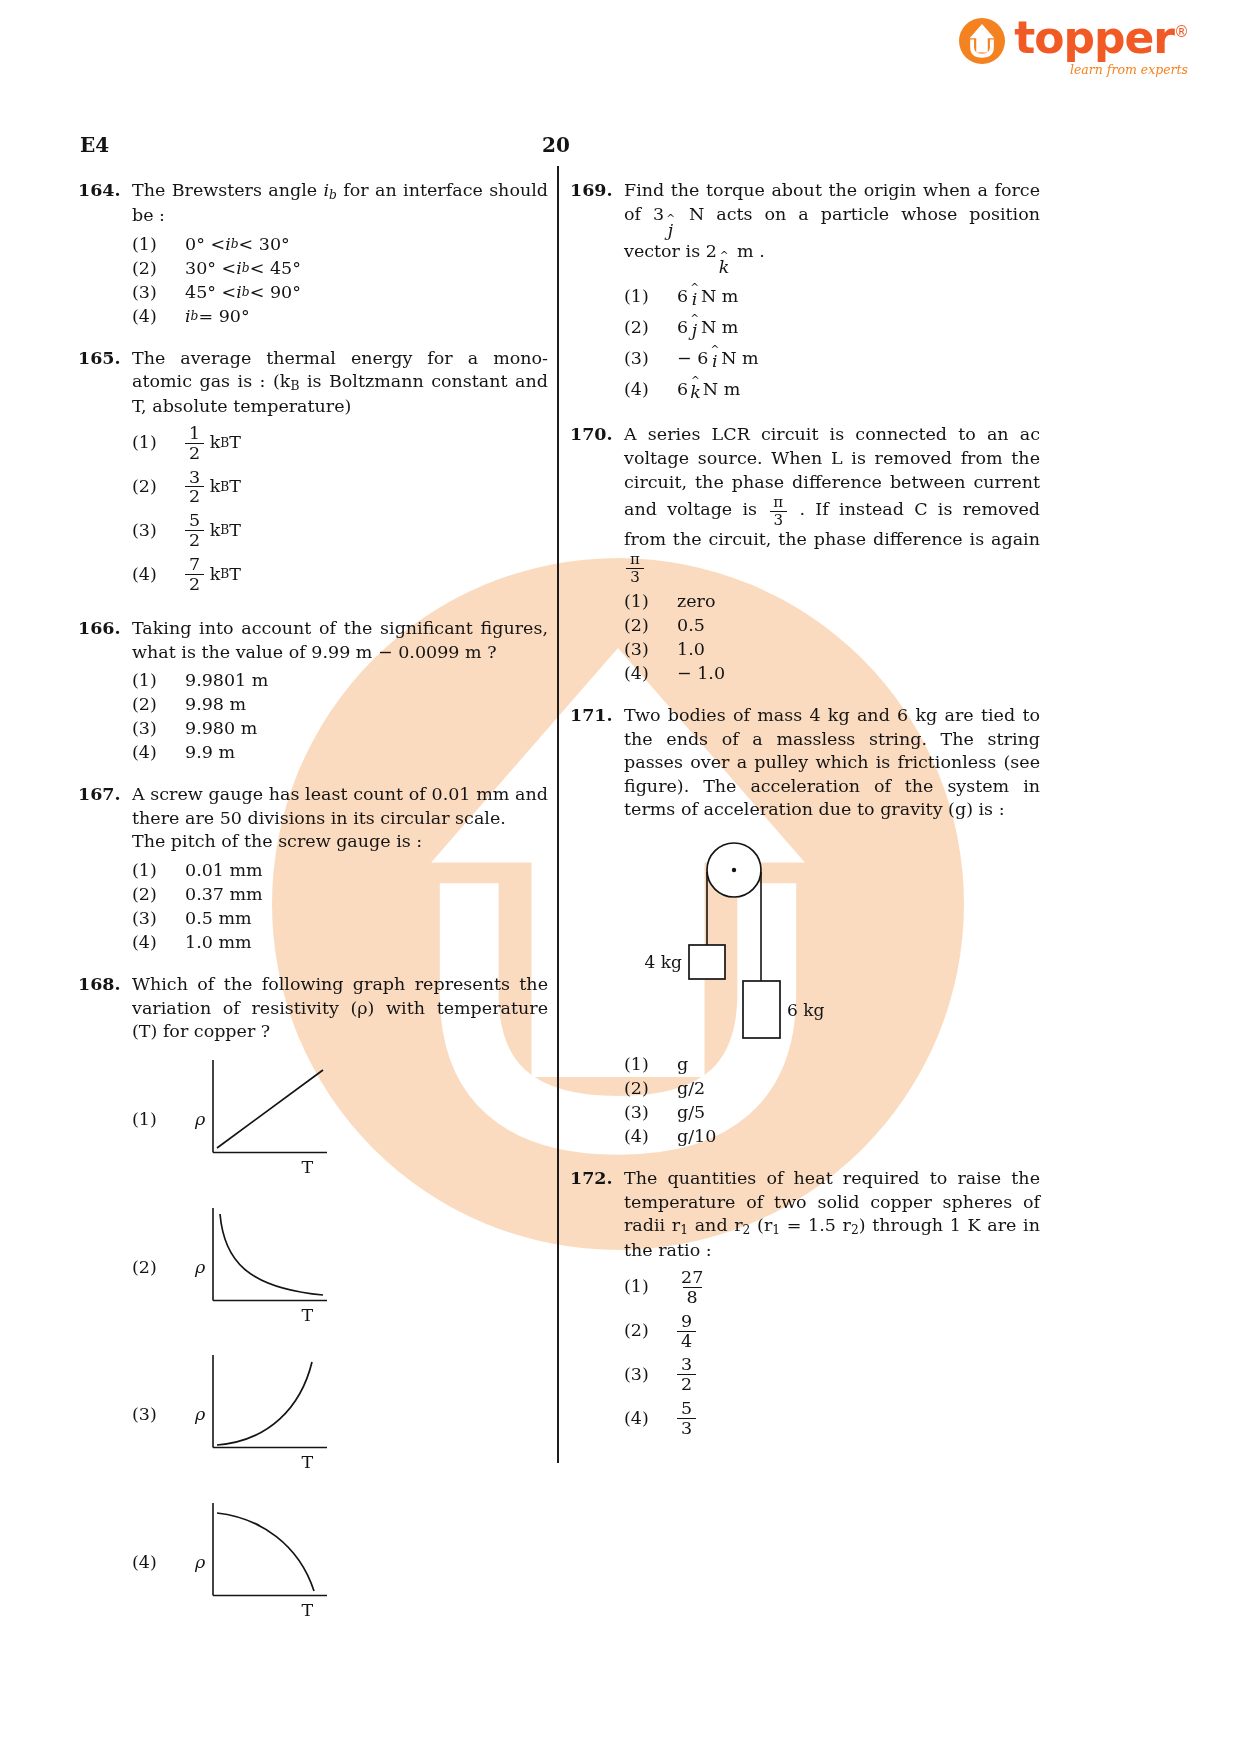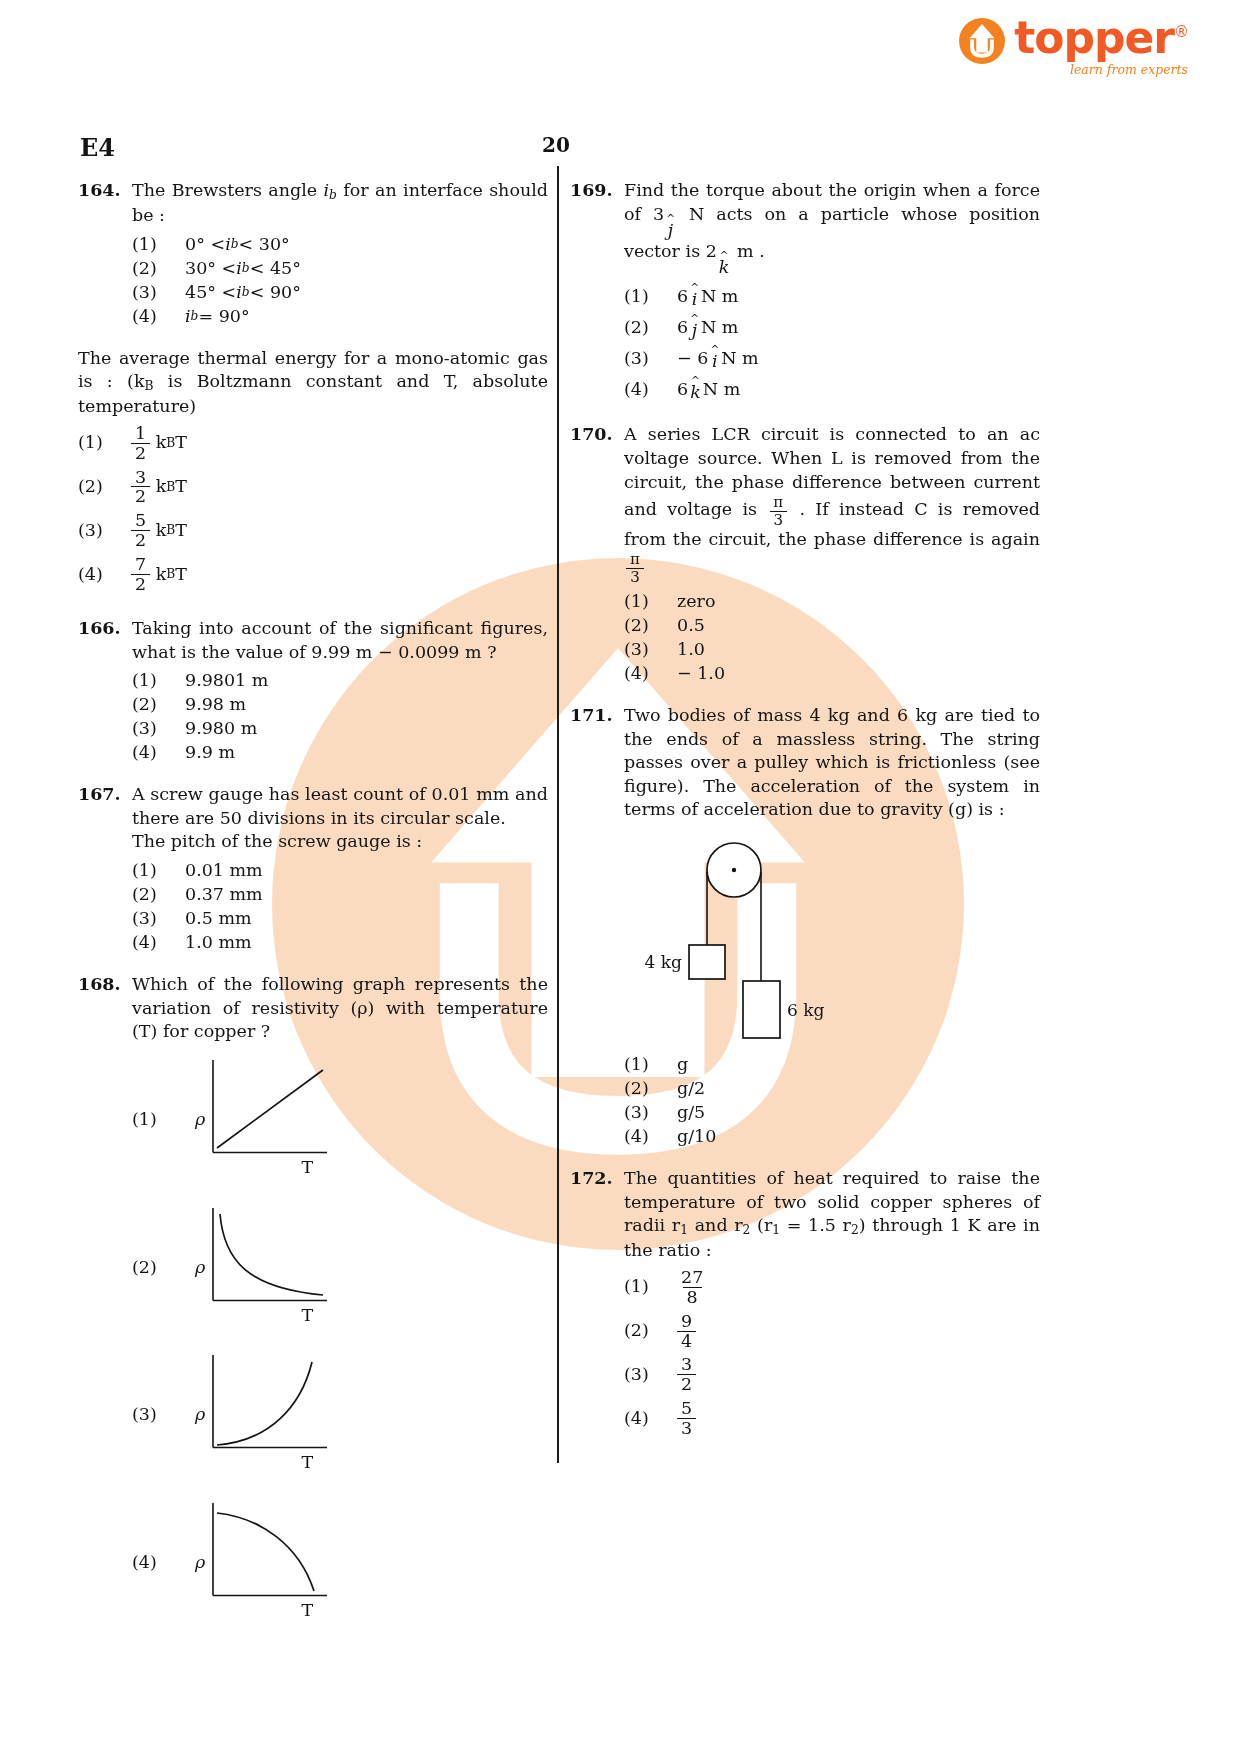--- a/index.html
+++ b/index.html
@@ -14,21 +14,21 @@
         color:#f9bf8d; opacity:0.55; z-index:0; }
   
   .logo { position:absolute; top:16px; right:52px; display:flex; align-items:flex-start; z-index:3; }
   .logo-icon { width:46px; height:46px; color:#f58220; margin-right:9px; margin-top:2px; }
   .logo-text { font-family:"DejaVu Sans","Liberation Sans",sans-serif; font-weight:bold;
                font-size:44px; line-height:1; color:#f15a24; letter-spacing:-1px; }
   .logo-reg { font-size:15px; vertical-align:super; font-weight:normal; }
   .logo-tagline { font-family:"DejaVu Serif",serif; font-style:italic; font-size:12.5px;
                   color:#f58220; text-align:right; margin-top:2px; }
   
-  .hdr-code { position:absolute; left:80px; top:132px; font-weight:bold; font-size:24px; z-index:2; }
+  .hdr-code { position:absolute; left:80px; top:132px; font-weight:bold; font-size:20px; z-index:2; }
   .hdr-page { position:absolute; left:542px; top:132px; font-weight:bold; font-size:20px; z-index:2; }
   .divider  { position:absolute; left:557px; top:166px; width:1.5px; height:1297px; background:#1c1c1c; z-index:1; }
   
   .col { position:absolute; top:179px; z-index:2; }
   .col-left  { left:78px;  width:470px; }
   .col-right { left:570px; width:470px; }
   
   .q { display:flex; margin-bottom:18px; }
   .q-num { flex:none; width:54px; font-weight:bold; }
   .q-body { flex:1; min-width:0; }
@@ -136,20 +136,21 @@
                 <span class="it">i</span>
                 <span class="msub it">b</span>
                 <span> = 90°</span>
               </span>
           </div>
         </div>
       </div>
     </div>
 
     <div class="q">
+      <div class="q-num">165.</div>
       <div class="q-body">
         <p class="q-text"><span>The average thermal energy for a mono-atomic gas is : (k</span><span class="msub">B</span><span> is Boltzmann constant and T, absolute temperature)</span></p>
         <div class="opts">
           <div class="opt opt-frac">
             <span class="opt-label">(1)</span>
             <span class="opt-value"><span class="frac">
                   <span class="fnum">1</span>
                   <span class="fden">2</span>
                 </span>&nbsp;<span>k</span><span class="msub">B</span><span>T</span></span>
           </div>

